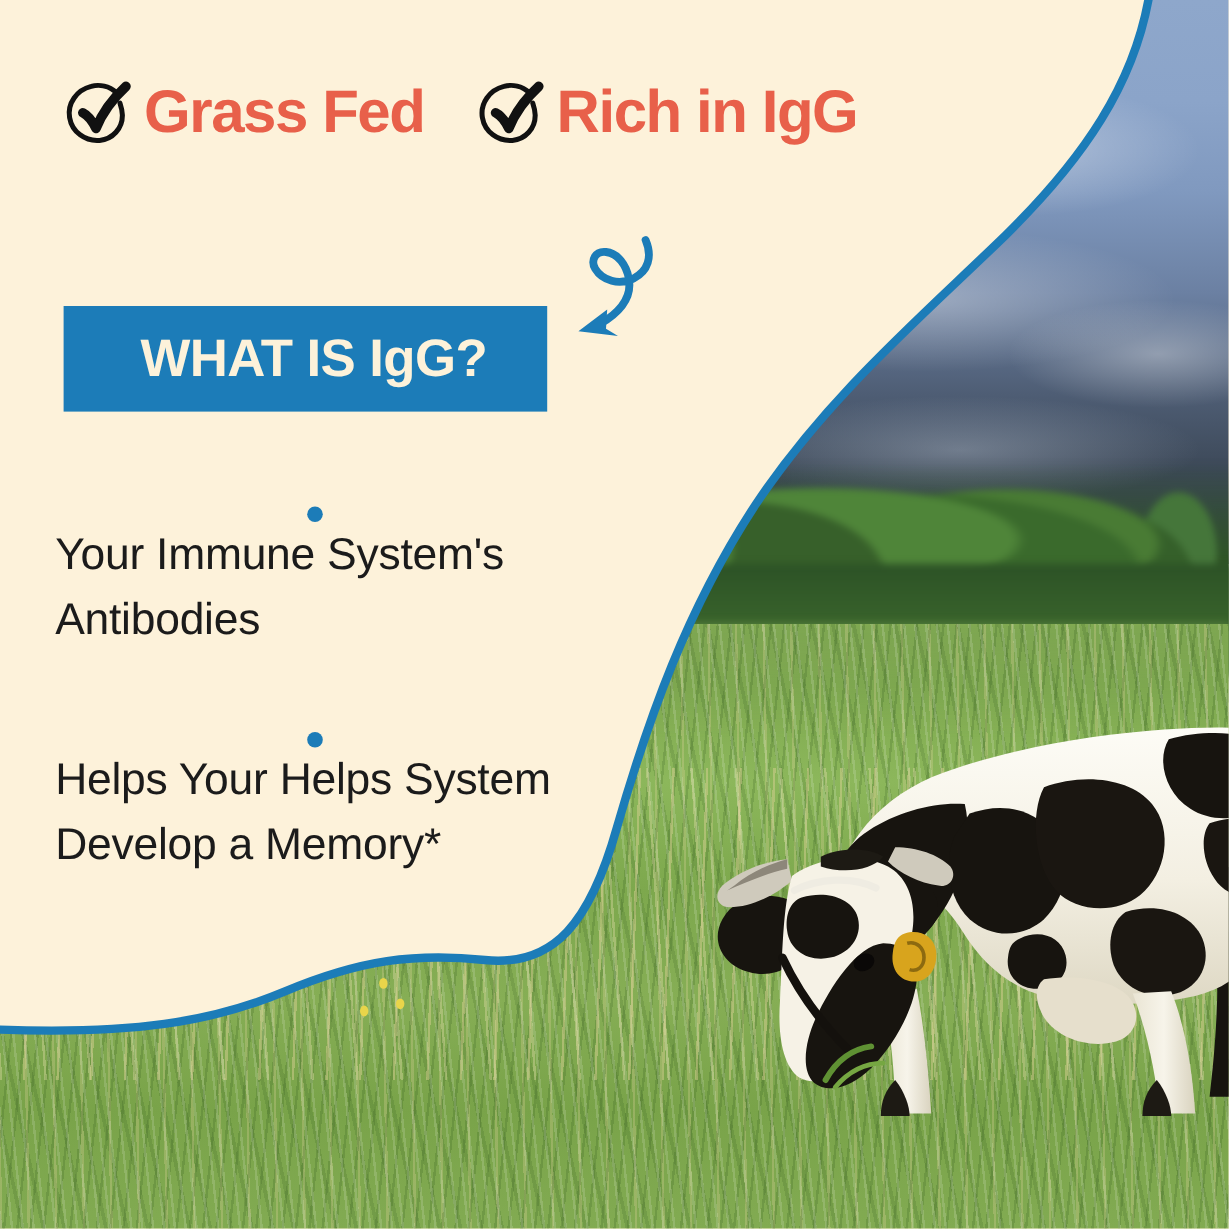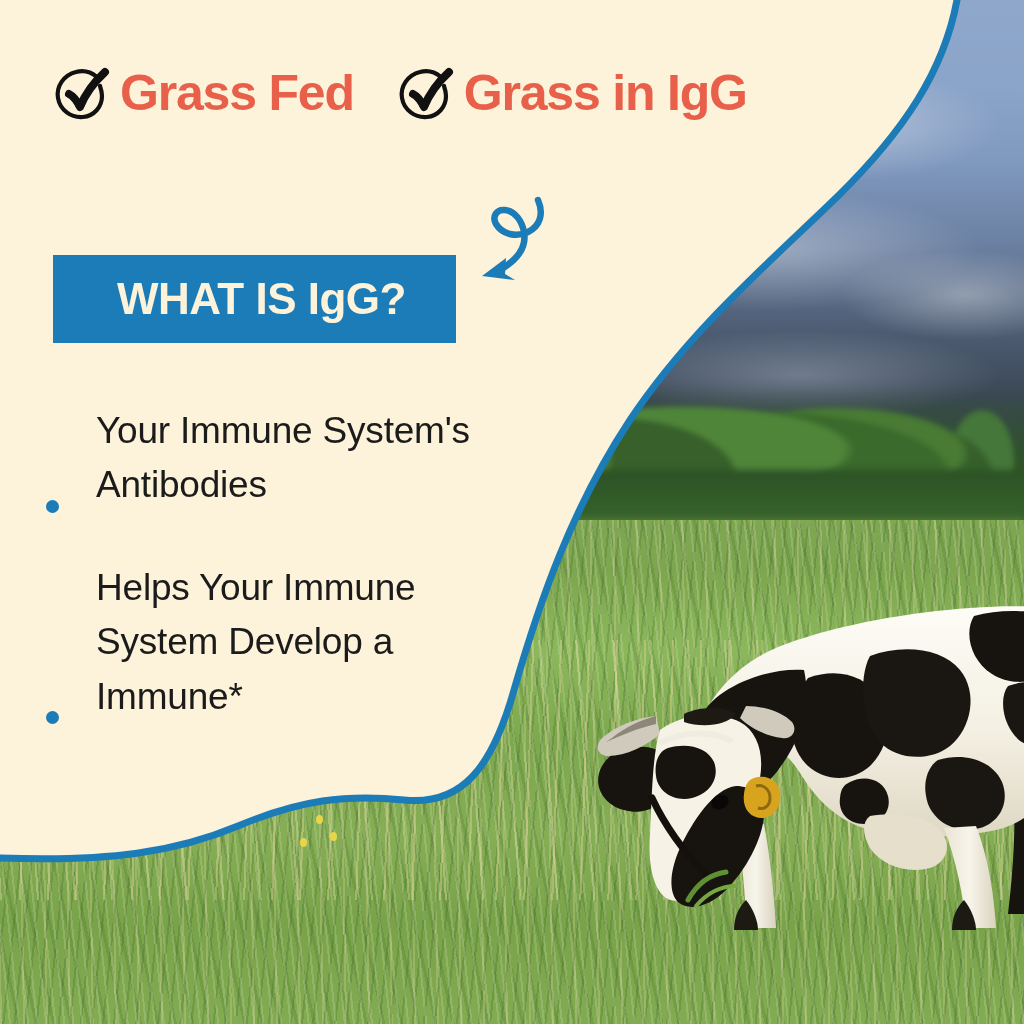--- a/index.html
+++ b/index.html
@@ -124,21 +124,21 @@
     position:absolute;left:53px;top:255px;width:367px;height:88px;
     background:#1c7cb8;display:flex;align-items:center;padding-left:36px;
   }
   .badge-label{
     font-family:"Liberation Sans", sans-serif;
     font-weight:bold;font-size:44px;letter-spacing:-0.5px;
     color:#fdf2da;margin-left:28px;white-space:nowrap;
   }
 
   .bullets{position:absolute;left:46px;top:404px;width:470px;}
-  .bullet{display:flex;align-items:flex-end;margin-bottom:48px;}
+  .bullet{display:flex;align-items:center;margin-bottom:48px;flex-direction:column;}
   .bullet-dot{
     flex:0 0 13px;width:13px;height:13px;border-radius:50%;
     background:#1c7cb8;margin-top:18px;margin-right:37px;
   }
   .bullet-text{
     font-family:"Liberation Sans", sans-serif;
     font-size:37px;line-height:1.47;color:#1b1b1b;
     font-weight:400;letter-spacing:-0.2px;
   }
 </style>
@@ -303,21 +303,21 @@
       </div>
 
       <div class="claim">
         <span class="check-icon">
           <svg viewBox="0 0 62 62" xmlns="http://www.w3.org/2000/svg">
             <path d="M47 13 C41 8 33 6 26 8 C14 11 6 22 8 34 C10 46 21 54 33 53
                      C44 52 52 43 52 32 C52 28 51 25 50 22" fill="none" stroke="#111111" stroke-width="4.2" stroke-linecap="round"></path>
             <path d="M19 30 C23 32 27 37 30 43 C34 33 42 20 55 8" fill="none" stroke="#111111" stroke-width="8" stroke-linecap="round" stroke-linejoin="round"></path>
           </svg>
         </span>
-        <span class="claim-label">Grass in IgG</span>
+        <span class="claim-label">Rich in IgG</span>
       </div>
 
     </div>
 
     <div class="arrow">
       <svg viewBox="0 0 100 96" xmlns="http://www.w3.org/2000/svg">
         <path d="M76 8 C82 22 78 34 66 40 C54 46 40 42 34 32
                  C30 25 34 17 43 18 C53 19 60 29 62 40
                  C65 56 55 68 38 78" fill="none" stroke="#1c7cb8" stroke-width="6.5" stroke-linecap="round" stroke-linejoin="round"></path>
         <path d="M20 84 L44 66 L43 82 L53 88 Z" fill="#1c7cb8"></path>
@@ -328,18 +328,18 @@
       <span class="badge-label">WHAT IS IgG?</span>
     </div>
 
     <div class="bullets">
       <div class="bullet">
         <span class="bullet-dot"></span>
         <span class="bullet-text">Your Immune System's Antibodies</span>
       </div>
       <div class="bullet">
         <span class="bullet-dot"></span>
-        <span class="bullet-text">Helps Your Immune System Develop a Immune*</span>
+        <span class="bullet-text">Helps Your Helps System Develop a Memory*</span>
       </div>
     </div>
 
   </div>
 </div>
 
 </body></html>

